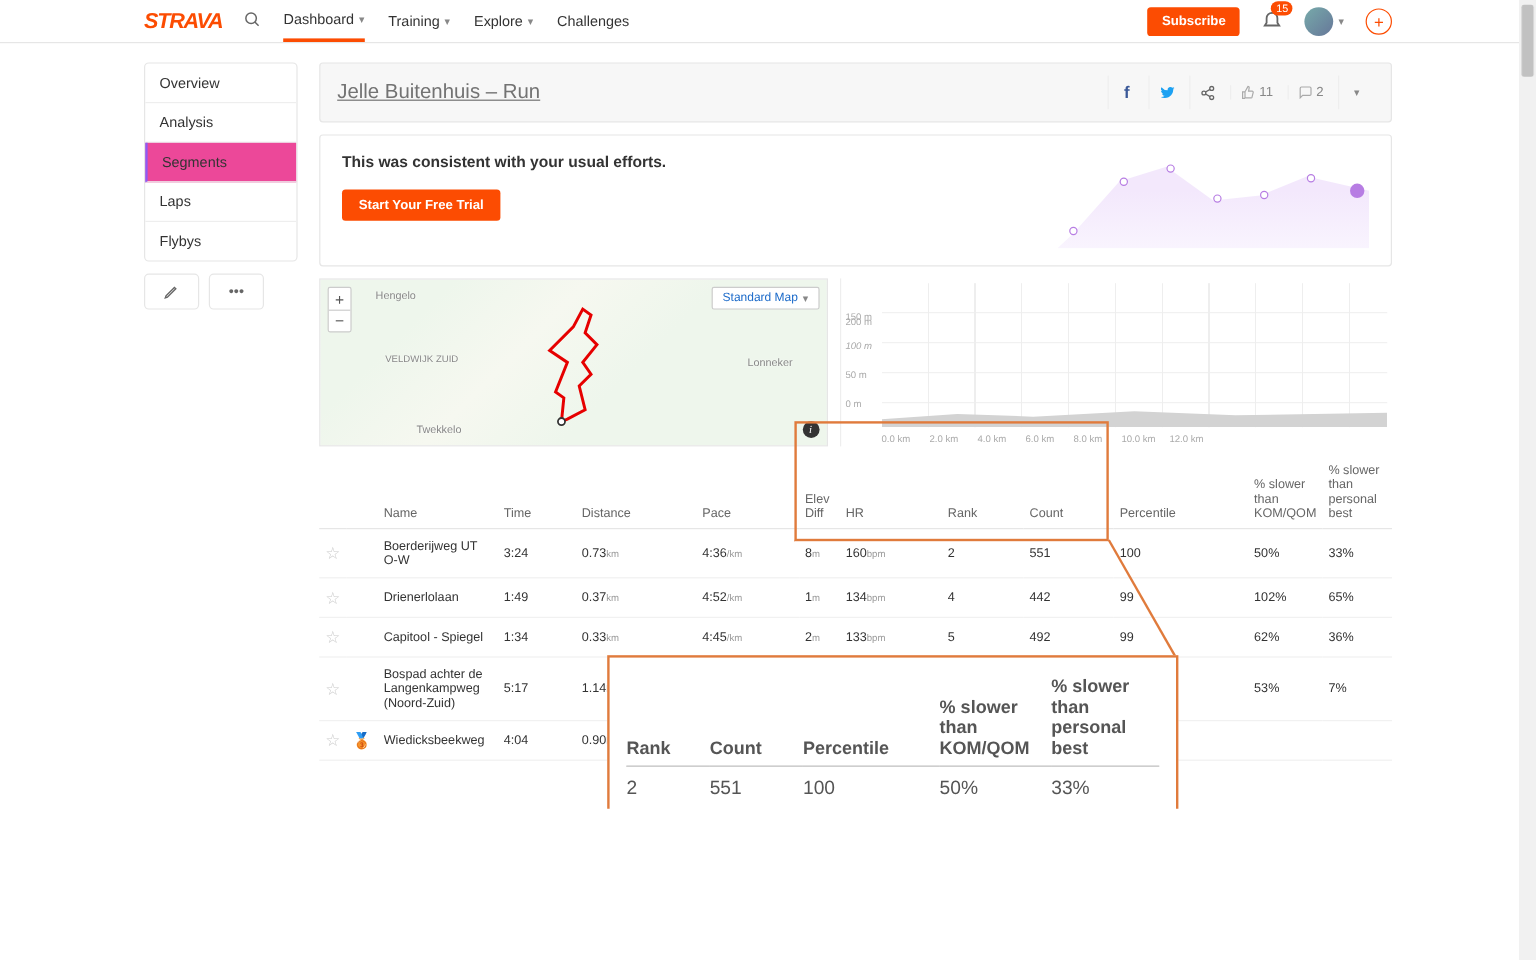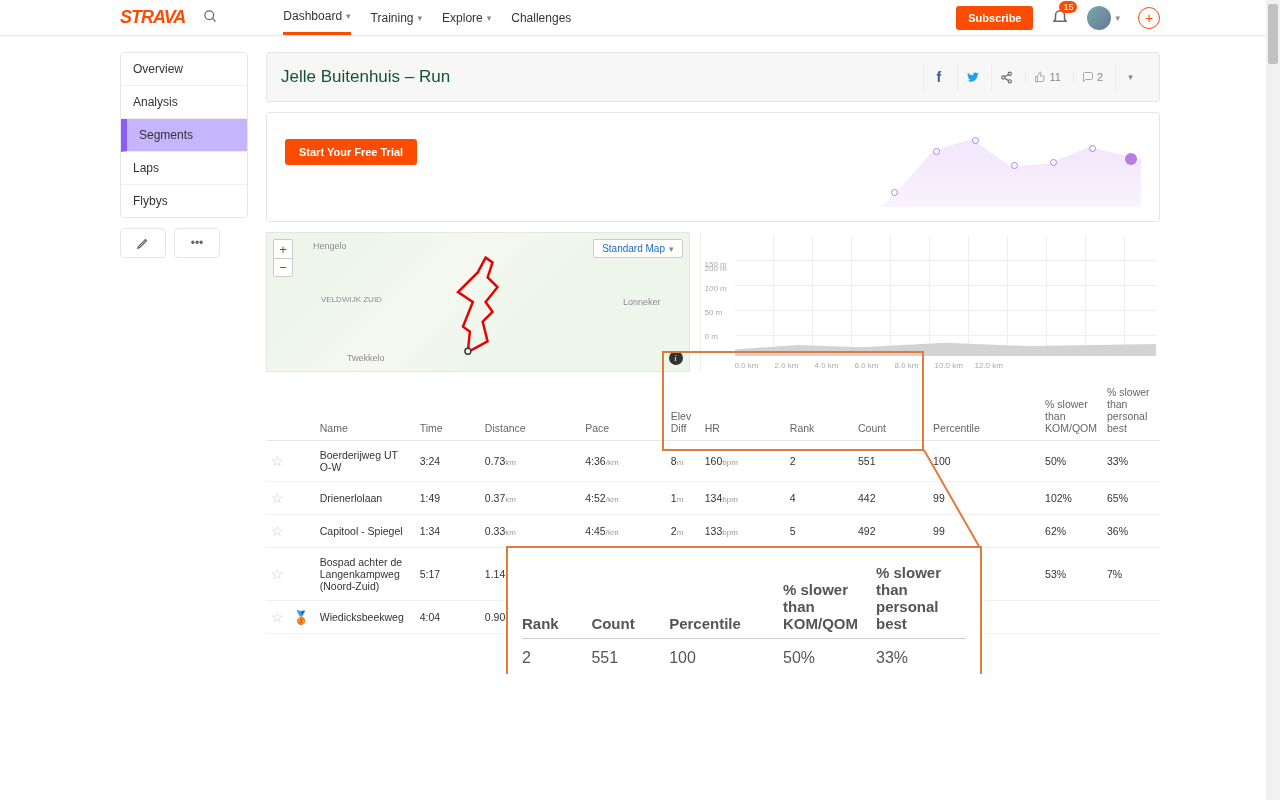--- a/index.html
+++ b/index.html
@@ -2,39 +2,39 @@
 <html><head>
 <meta charset="utf-8">
 <style>
   * { box-sizing: border-box; margin: 0; padding: 0; }
   body { font-family: -apple-system, BlinkMacSystemFont, "Segoe UI", Helvetica, Arial, sans-serif; font-size: 12px; color: #333; background: #fff; }
   .topbar { height: 36px; border-bottom: 1px solid #e6e6e6; display:flex; align-items:center; padding: 0 16px; gap:16px; }
   .container { width: 1040px; margin: 0 auto; display:flex; align-items:center; gap:18px; }
   .logo { font-weight:900; color:#fc4c02; font-size:18px; letter-spacing:-1px; font-style:italic;}
   .nav { display:flex; gap:20px; align-items:center; font-size:12px; color:#333; }
   .nav-item { display:flex; align-items:center; gap:4px; cursor:pointer; padding:9px 0;}
-  .nav-item.active { border-bottom:3px solid #fc4c02; color:#333; font-weight:400;margin-left:47px;}
+  .nav-item.active { border-bottom:3px solid #fc4c02; color:#333; font-weight:400;}
   .chev { font-size:9px; color:#888;}
   .spacer { flex:1; }
   .subscribe { background:#fc4c02; color:#fff; padding:6px 12px; border-radius:3px; font-size:11px; font-weight:600; cursor:pointer;}
   .bell { position:relative; cursor:pointer; color:#666;}
   .badge { position:absolute; top:-6px; right:-8px; background:#fc4c02; color:#fff; border-radius:8px; font-size:9px; padding:1px 4px;}
   .avatar { width:24px; height:24px; border-radius:50%; background:linear-gradient(135deg,#7aa,#679); cursor:pointer;}
   .plus-circle { width:22px; height:22px; border:1.5px solid #fc4c02; border-radius:50%; color:#fc4c02; display:flex; align-items:center; justify-content:center; font-size:14px; cursor:pointer;}
   .page { width:1040px; margin: 16px auto 40px; display:flex; gap:18px; align-items:flex-start;}
   .sidebar { width:128px; }
   .side-list { border:1px solid #e6e6e6; border-radius:4px; overflow:hidden;}
   .side-item { padding:9px 12px; font-size:12px; border-bottom:1px solid #eee; cursor:pointer;}
   .side-item:last-child { border-bottom:none;}
-  .side-item.active { border-left:6px solid #8b5cf6; font-weight:400; background:#c4b5fd;}
+  .side-item.active { border-left:2px solid #8b5cf6; font-weight:400; background:#ec4899;}
   .side-actions { display:flex; gap:8px; margin-top:10px;}
   .sq { width:46px; height:30px; border:1px solid #e6e6e6; border-radius:4px; display:flex; align-items:center; justify-content:center; cursor:pointer; color:#666;}
   .main { flex:1; min-width:0;}
   .title-row { border:1px solid #e6e6e6; background:#f7f7f7; display:flex; align-items:center; padding:10px 14px; border-radius:3px;}
-  .title-row h1 { font-size:17px; font-weight:400; color:#14532d;}
+  .title-row h1 { font-size:17px; font-weight:400; color:#737373;text-decoration:underline;}
   .social { display:flex; gap:4px; align-items:center;}
   .ico-btn { width:30px; height:28px; display:flex; align-items:center; justify-content:center; border-left:1px solid #eee; cursor:pointer; color:#666; font-size:14px;}
   .kudos { display:flex; align-items:center; gap:3px; font-size:11px; color:#888; padding:0 8px; border-left:1px solid #eee; cursor:pointer;}
   .promo { border:1px solid #e6e6e6; margin-top:10px; padding:14px 18px 14px 18px; display:flex; gap:8px; border-radius:3px;}
   .promo-left { flex:1; }
   .promo-left h3 { font-size:13px; font-weight:700; margin-bottom:4px;}
   .promo-left p { font-size:11px; color:#666; line-height:1.4; max-width:360px;}
   .cta { background:#fc4c02; color:#fff; padding:7px 14px; border-radius:3px; font-size:11px; font-weight:600; margin-top:12px; display:inline-block; cursor:pointer;}
   .sparkline { width:260px; height:80px; position:relative; align-self:center;}
   .spark-bg { position:absolute; inset:0; background:linear-gradient(180deg,#f3e8fc 40%,#f9f4fe 100%); clip-path:polygon(0% 100%,5% 85%,20% 30%,35% 15%,50% 50%,65% 45%,80% 25%,100% 40%,100% 100%);}
@@ -165,20 +165,21 @@
           <span>2</span>
         </div>
         <div class="ico-btn">
             <span class="chev">▾</span>
           </div>
       </div>
     </div>
 
     <div class="promo">
       <div class="promo-left">
+        <h3>This was consistent with your usual efforts.</h3>
         <div class="cta">Start Your Free Trial</div>
       </div>
       <div class="sparkline">
         <div class="spark-bg"></div>
         <div class="dot" style="left:4%; top:78%;"></div>
         <div class="dot" style="left:20%; top:26%;"></div>
         <div class="dot" style="left:35%; top:12%;"></div>
         <div class="dot" style="left:50%; top:44%;"></div>
         <div class="dot" style="left:65%; top:40%;"></div>
         <div class="dot" style="left:80%; top:22%;"></div>

